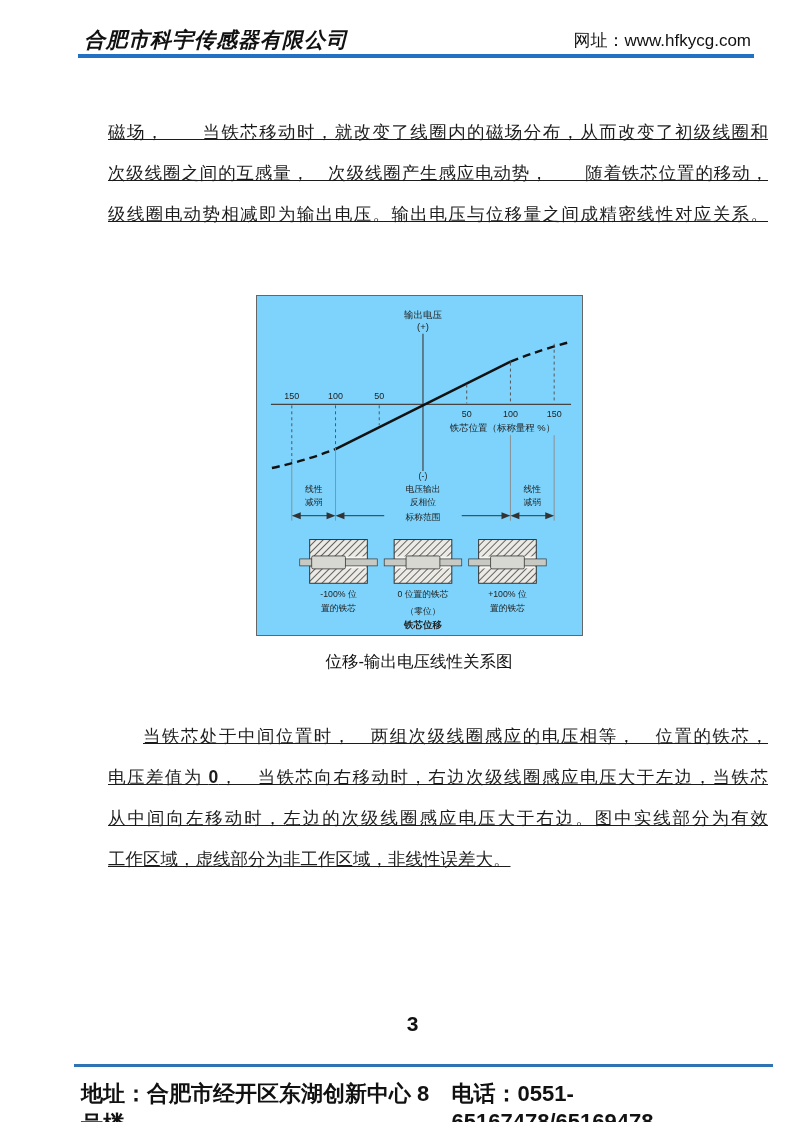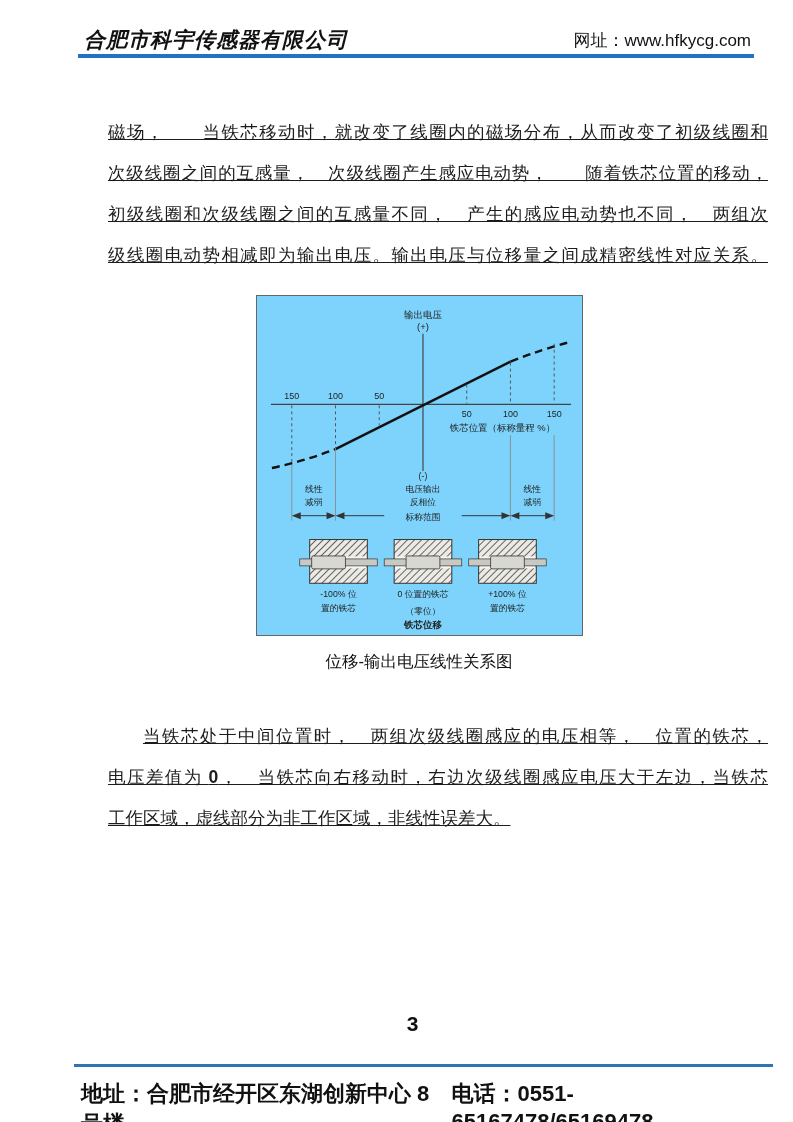--- a/index.html
+++ b/index.html
@@ -67,21 +67,20 @@
 
   <div class="company">合肥市科宇传感器有限公司</div>
   <div class="website">
     <span>网址：</span><span>www.hfkycg.com</span>
   </div>
   <div class="header-rule"></div>
 
   <div class="para para-1">
     <div class="pline">磁场，　　当铁芯移动时，就改变了线圈内的磁场分布，从而改变了初级线圈和</div>
     <div class="pline">次级线圈之间的互感量，　次级线圈产生感应电动势，　　随着铁芯位置的移动，</div>
-    <div class="pline">初级线圈和次级线圈之间的互感量不同，　产生的感应电动势也不同，　两组次</div>
     <div class="pline">级线圈电动势相减即为输出电压。输出电压与位移量之间成精密线性对应关系。</div>
   </div>
 
   <div class="figure-box">
     <svg width="325" height="339" viewBox="0 0 327 341">
       <defs>
         <pattern id="hatch" width="5" height="5" patternUnits="userSpaceOnUse" patternTransform="rotate(45)">
           <rect width="5" height="5" fill="#eceae4"></rect>
           <line x1="0" y1="0" x2="0" y2="5" stroke="#4a4a4a" stroke-width="1.7"></line>
         </pattern>
@@ -194,20 +193,21 @@
     </svg>
   </div>
 
   <div class="fig-caption">位移-输出电压线性关系图</div>
 
   <div class="para para-2">
     <div class="pline indent">当铁芯处于中间位置时，　两组次级线圈感应的电压相等，　位置的铁芯，</div>
     <div class="pline">
       <span>电压差值为 </span><span class="bnum">0</span><span>，　当铁芯向右移动时，右边次级线圈感应电压大于左边，当铁芯</span>
     </div>
+    <div class="pline">从中间向左移动时，左边的次级线圈感应电压大于右边。图中实线部分为有效</div>
     <div class="pline last">工作区域，虚线部分为非工作区域，非线性误差大。</div>
   </div>
 
   <div class="page-number">3</div>
 
   <div class="footer-rule"></div>
   <div class="footer-row">
     <div>
       <span>地址：</span><span>合肥市经开区东湖创新中心 8 号楼</span>
     </div>

